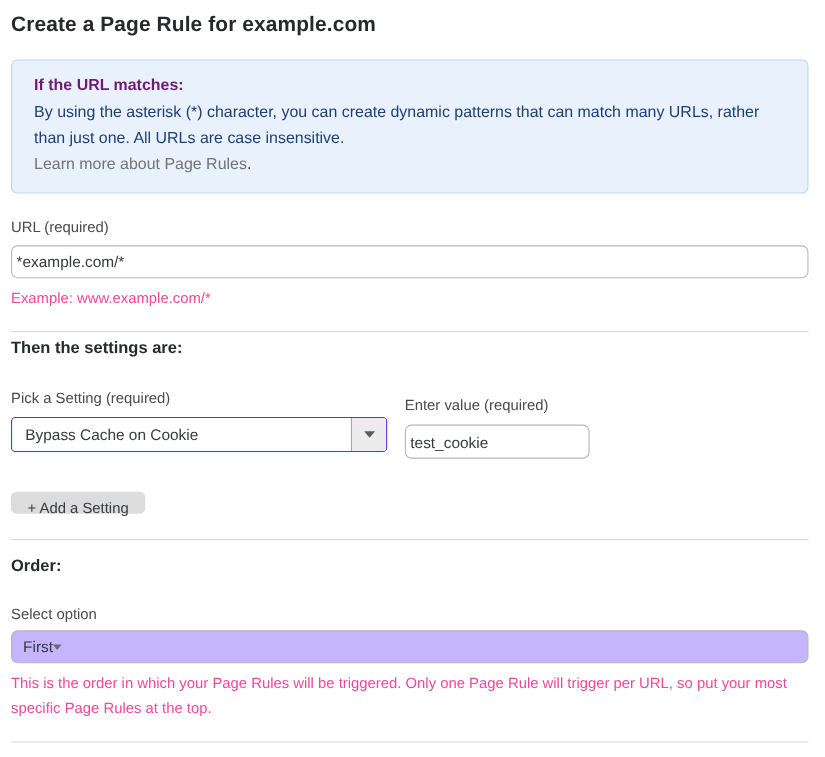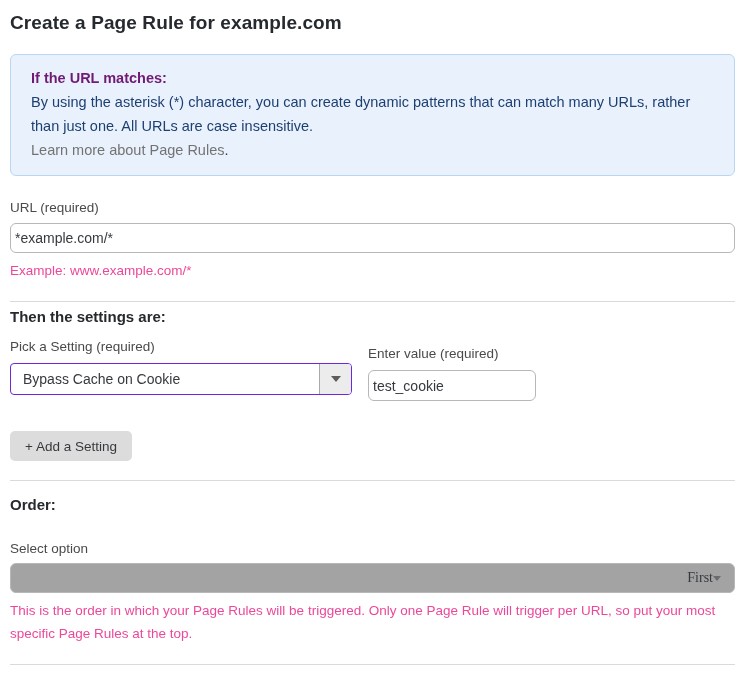--- a/index.html
+++ b/index.html
@@ -71,21 +71,21 @@
   }
   .section-heading {
     font-size: 15px;
     font-weight: bold;
     color: #26292e;
     margin-top: 6px;
   }
   .settings-row {
     display: flex;
     align-items: flex-start;
-    margin-top: 12px;
+    margin-top: 28px;
   }
   .setting-col { width: 342px; }
   .value-col { margin-left: 16px; margin-top: 7px; width: 168px; }
   .custom-select {
     margin-top: 8px;
     height: 32px;
     border: 1px solid #6d28d9;
     border-radius: 4px;
     background: #fff;
     display: flex;
@@ -124,37 +124,36 @@
     font-size: 13.5px;
     padding: 0 15px;
     height: 30px;
     line-height: 30px;
     cursor: pointer;
   }
   .btn-gray {
     background: #dcdcdc;
     color: #36393e;
   }
-  .add-setting-btn { margin-top: 30px; height: 30px; line-height: 29px; }
+  .add-setting-btn { margin-top: 30px; height: 20px; line-height: 29px; }
   .order-section-heading { margin-top: 15px; }
   .select-label { margin-top: 28px; }
   .wide-select {
     margin-top: 7px;
     height: 30px;
     border: 1px solid #b7b7b7;
     border-radius: 6px;
-    background: #a3a3a3;
+    background: #c4b5fd;
     display: flex;
     align-items: center;
-    justify-content: flex-end;
+    justify-content: flex-start;
     padding: 0 13px 0 10px;
     font-size: 14px;
     color: #36393e;
     cursor: pointer;
-    font-family: Liberation Serif, serif;
   }
   .wide-select .caret {
     border-left-width: 4px;
     border-right-width: 4px;
     border-top-width: 5px;
     border-top-color: #6b6b6b;
   }
   .order-help { width: 730px; }
 </style>
 </head>

